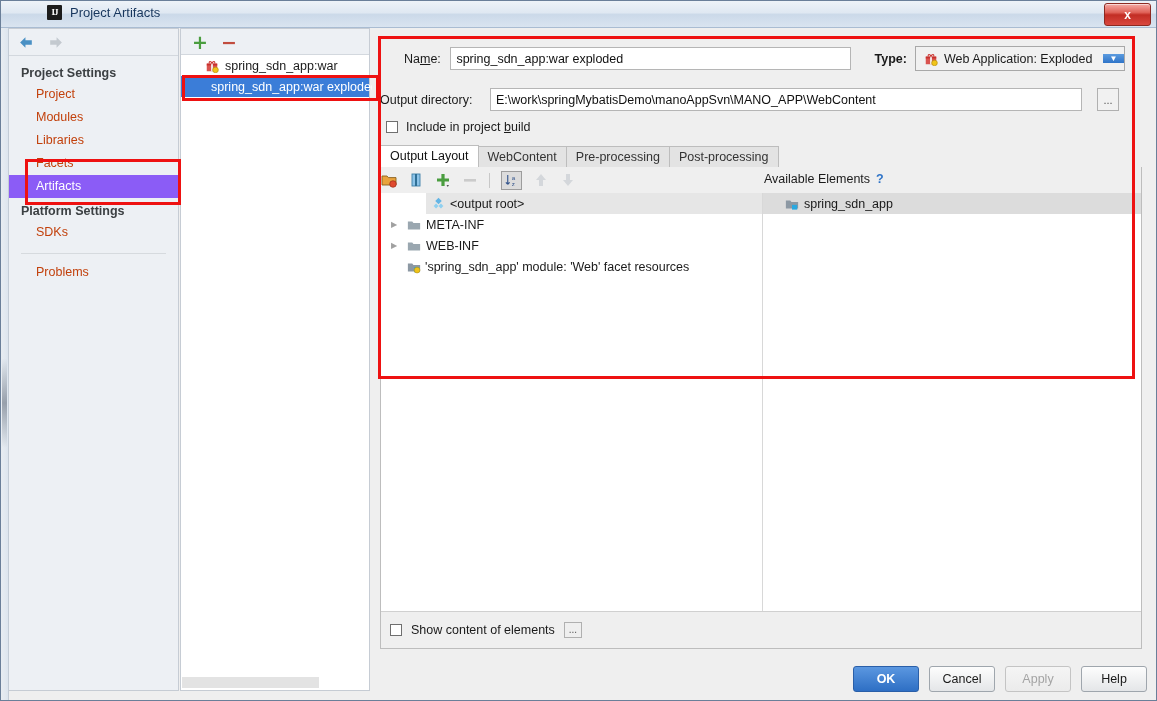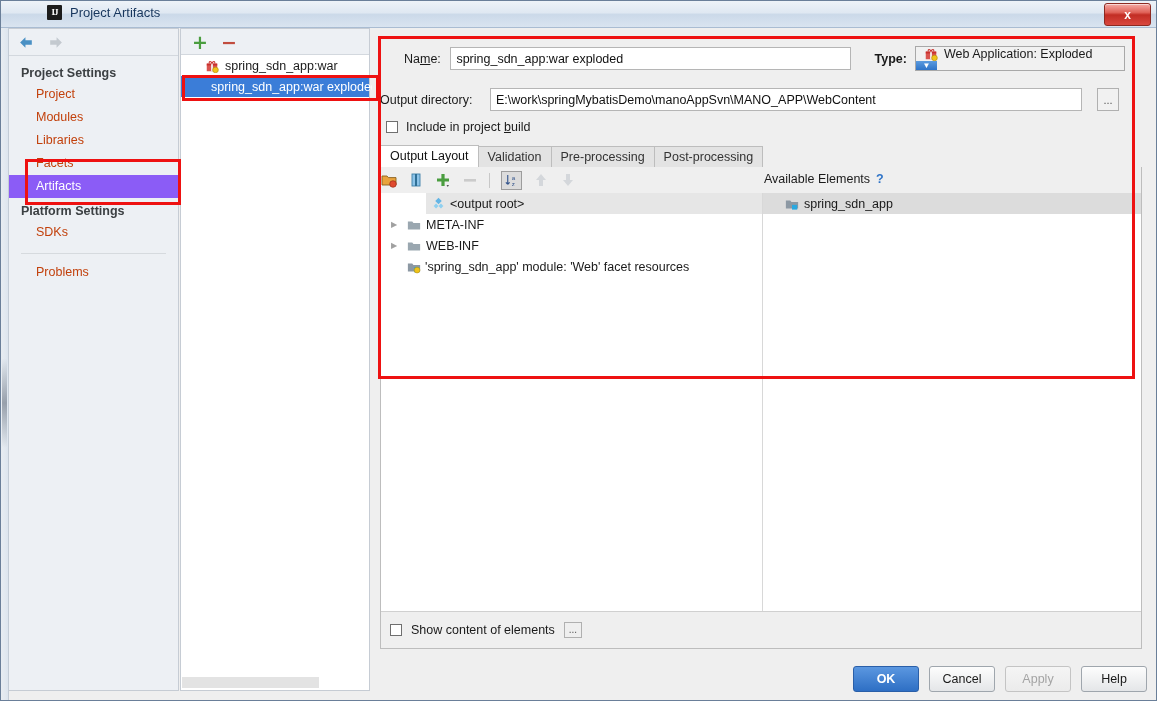--- a/index.html
+++ b/index.html
@@ -120,22 +120,22 @@
   .form-row{display:flex;align-items:center;}
   .lbl{font-size:12.5px;color:#1a1a1a;}
   .txtfield{
     border:1px solid #b5b5b5;background:#ffffff;
     height:23px;line-height:23px;
     font-size:12.5px;color:#111;padding:0 5px;box-sizing:border-box;
     font-family:"Liberation Sans",sans-serif;
     overflow:hidden;white-space:nowrap;
   }
   .combo{
-    display:flex;align-items:flex-start;height:25px;
-    border:1px solid #a8a8a8;background:#f1f1f1;box-sizing:border-box;cursor:pointer;flex-direction:column;
+    display:flex;align-items:center;height:25px;
+    border:1px solid #a8a8a8;background:#f1f1f1;box-sizing:border-box;cursor:pointer;
   }
   .combo .val{
     display:flex;align-items:center;gap:6px;
     padding:0 8px;font-size:12.5px;flex:1;background:#f1f1f1;white-space:nowrap;
   }
   .combo .arrow{
     width:21px;background:linear-gradient(to bottom,#5b9bdf,#2f74c8);
     display:flex;align-items:center;justify-content:center;
     color:#fff;font-size:8px;
   }
@@ -326,21 +326,21 @@
         <div class="browse-btn" style="margin-left:15px;">...</div>
       </div>
 
       <div class="form-row" style="position:absolute;left:14px;top:92px;gap:8px;">
         <span class="chk"></span>
         <span class="lbl">Include in project <u>b</u>uild</span>
       </div>
 
       <div class="tabs" style="position:absolute;left:8px;top:117px;">
         <div class="tab active">Output Layout</div>
-        <div class="tab">Validation</div>
+        <div class="tab">WebContent</div>
         <div class="tab">Pre-processing</div>
         <div class="tab">Post-processing</div>
       </div>
 
       <div style="position:absolute;left:8px;top:139px;right:5px;bottom:42px;">
         <div class="tabbody">
 
           <div class="layout-toolbar">
             <svg class="ti" viewBox="0 0 16 16">
               <path d="M1 4 h5 l1.4 1.6 H15 V13 H1 Z" fill="#e8a33d" stroke="#8a6220" stroke-width=".9"></path>

